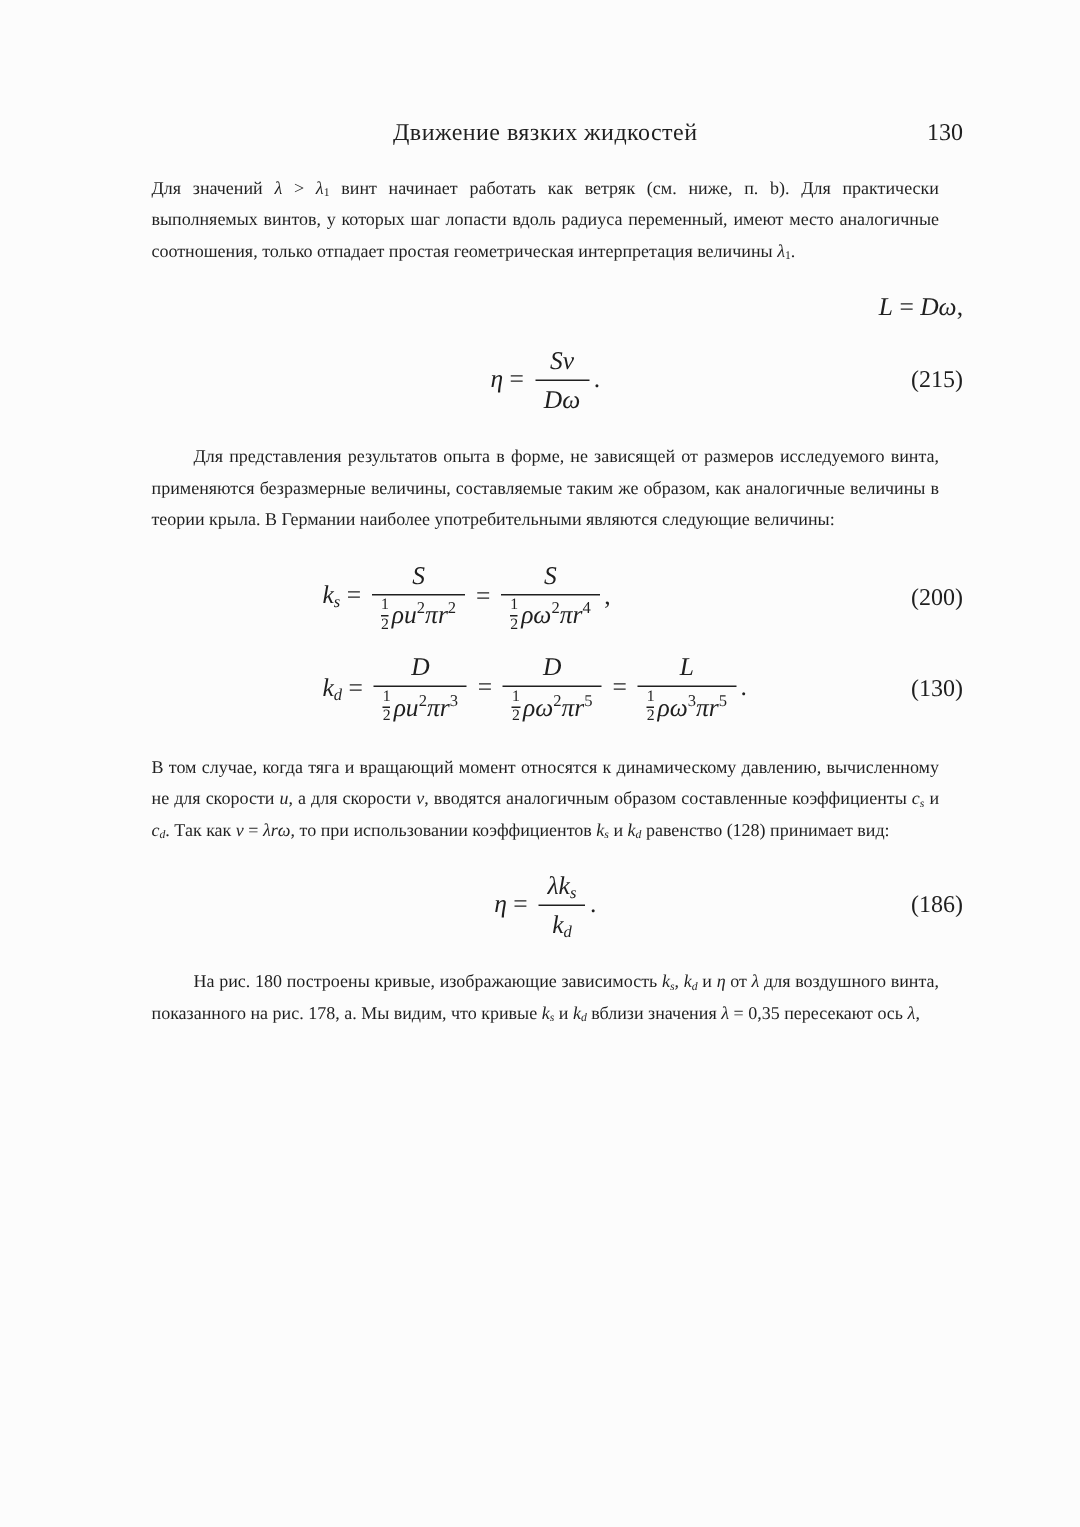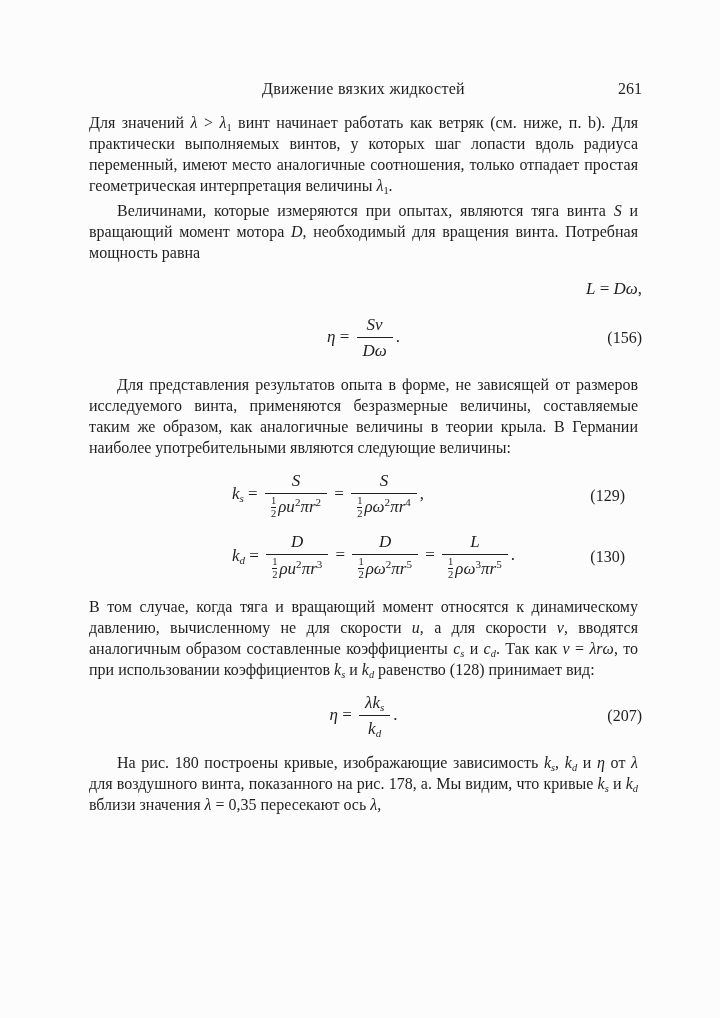--- a/index.html
+++ b/index.html
@@ -37,22 +37,22 @@
     text-align: center;
     letter-spacing: 0.3px;
   }
   .page-num {
     position: absolute;
     right: 0; top: 0;
   }
 
   
   p.body-par {
-    margin: 4px;
-    font-size: 16px;
+    margin: 16px;
+    font-size: 12px;
     line-height: 21px;
     text-align: justify;
   }
   p.body-par.indent { text-indent: 28px; }
 
   i { font-style: italic; }
   sub { font-size: 65%; vertical-align: -0.25em; line-height: 0; }
   sup { font-size: 65%; vertical-align: 0.55em; line-height: 0; }
 
   
@@ -71,21 +71,21 @@
   .eq-row .eq-body { display: block; text-align: center; }
   .eq-row.eq-left .eq-body { text-align: left; margin-left: 130px; }
   .eq-no {
     position: absolute;
     right: 0;
     top: 50%;
     transform: translateY(-50%);
     font-size: 16px;
   }
   .eq-group { margin: 12px 0 14px; }
-  .eq-group .eq-row { margin: 10px 17px; }
+  .eq-group .eq-row { margin: 10px 0; }
 
   
   .frac {
     display: inline-block;
     vertical-align: middle;
     text-align: center;
     margin: 0 3px;
   }
   .fnum { display: block; padding: 0 6px 1px; }
   .fden {
@@ -108,63 +108,62 @@
   .halffrac .hden { display: block; border-top: 1px solid currentColor; }
 </style>
 </head>
 <body>
 
 <div class="book-page">
   <div class="content">
 
     <div class="running-head">
       <span class="head-title">Движение вязких жидкостей</span>
-      <span class="page-num">261</span>
+      <span class="page-num">130</span>
     </div>
 
     <p class="body-par">Для значений <i>λ</i> &gt; <i>λ</i><sub>1</sub> винт начинает работать как ветряк (см. ниже, п. b). Для практически выполняемых винтов, у которых шаг лопасти вдоль радиуса переменный, имеют место аналогичные соотношения, только отпадает простая геометрическая интерпретация величины <i>λ</i><sub>1</sub>.</p>
-    <p class="body-par indent">Величинами, которые измеряются при опытах, являются тяга винта <i>S</i> и вращающий момент мотора <i>D</i>, необходимый для вращения винта. Потребная мощность равна</p>
 
     <div class="eq-center"><i>L</i> = <i>Dω</i>,</div>
 
 
 
 
     <div class="eq-row">
       <span class="eq-body">
         <span><i>η</i> = </span><span class="frac"><span class="fnum"><i>Sv</i></span><span class="fden"><i>Dω</i></span></span><span>.</span>
       </span>
-      <span class="eq-no">(156)</span>
+      <span class="eq-no">(215)</span>
     </div>
 
     <p class="body-par indent">Для представления результатов опыта в форме, не зависящей от размеров исследуемого винта, применяются безразмерные величины, составляемые таким же образом, как аналогичные величины в теории крыла. В Германии наиболее употребительными являются следующие величины:</p>
 
     <div class="eq-group">
 
       <div class="eq-row eq-left">
         <span class="eq-body">
           <span><i>k</i><sub><i>s</i></sub> = </span><span class="frac"><span class="fnum"><i>S</i></span><span class="fden"><span class="halffrac"><span class="hnum">1</span><span class="hden">2</span></span><span><i>ρu</i><sup>2</sup><i>πr</i><sup>2</sup></span></span></span><span> = </span><span class="frac"><span class="fnum"><i>S</i></span><span class="fden"><span class="halffrac"><span class="hnum">1</span><span class="hden">2</span></span><span><i>ρω</i><sup>2</sup><i>πr</i><sup>4</sup></span></span></span><span>,</span>
         </span>
-        <span class="eq-no">(129)</span>
+        <span class="eq-no">(200)</span>
       </div>
 
       <div class="eq-row eq-left">
         <span class="eq-body">
           <span><i>k</i><sub><i>d</i></sub> = </span><span class="frac"><span class="fnum"><i>D</i></span><span class="fden"><span class="halffrac"><span class="hnum">1</span><span class="hden">2</span></span><span><i>ρu</i><sup>2</sup><i>πr</i><sup>3</sup></span></span></span><span> = </span><span class="frac"><span class="fnum"><i>D</i></span><span class="fden"><span class="halffrac"><span class="hnum">1</span><span class="hden">2</span></span><span><i>ρω</i><sup>2</sup><i>πr</i><sup>5</sup></span></span></span><span> = </span><span class="frac"><span class="fnum"><i>L</i></span><span class="fden"><span class="halffrac"><span class="hnum">1</span><span class="hden">2</span></span><span><i>ρω</i><sup>3</sup><i>πr</i><sup>5</sup></span></span></span><span>.</span>
         </span>
         <span class="eq-no">(130)</span>
       </div>
 
     </div>
 
     <p class="body-par">В том случае, когда тяга и вращающий момент относятся к динамическому давлению, вычисленному не для скорости <i>u</i>, а для скорости <i>v</i>, вводятся аналогичным образом составленные коэффициенты <i>c</i><sub><i>s</i></sub> и <i>c</i><sub><i>d</i></sub>. Так как <i>v</i> = <i>λrω</i>, то при использовании коэффициентов <i>k</i><sub><i>s</i></sub> и <i>k</i><sub><i>d</i></sub> равенство (128) принимает вид:</p>
 
     <div class="eq-row">
       <span class="eq-body">
         <span><i>η</i> = </span><span class="frac"><span class="fnum"><i>λk</i><sub><i>s</i></sub></span><span class="fden"><i>k</i><sub><i>d</i></sub></span></span><span>.</span>
       </span>
-      <span class="eq-no">(207)</span>
+      <span class="eq-no">(186)</span>
     </div>
 
     <p class="body-par indent">На рис. 180 построены кривые, изображающие зависимость <i>k</i><sub><i>s</i></sub>, <i>k</i><sub><i>d</i></sub> и <i>η</i> от <i>λ</i> для воздушного винта, показанного на рис. 178, а. Мы видим, что кривые <i>k</i><sub><i>s</i></sub> и <i>k</i><sub><i>d</i></sub> вблизи значения <i>λ</i> = 0,35 пересекают ось <i>λ</i>,</p>
 
   </div>
 </div>
 
 </body></html>

